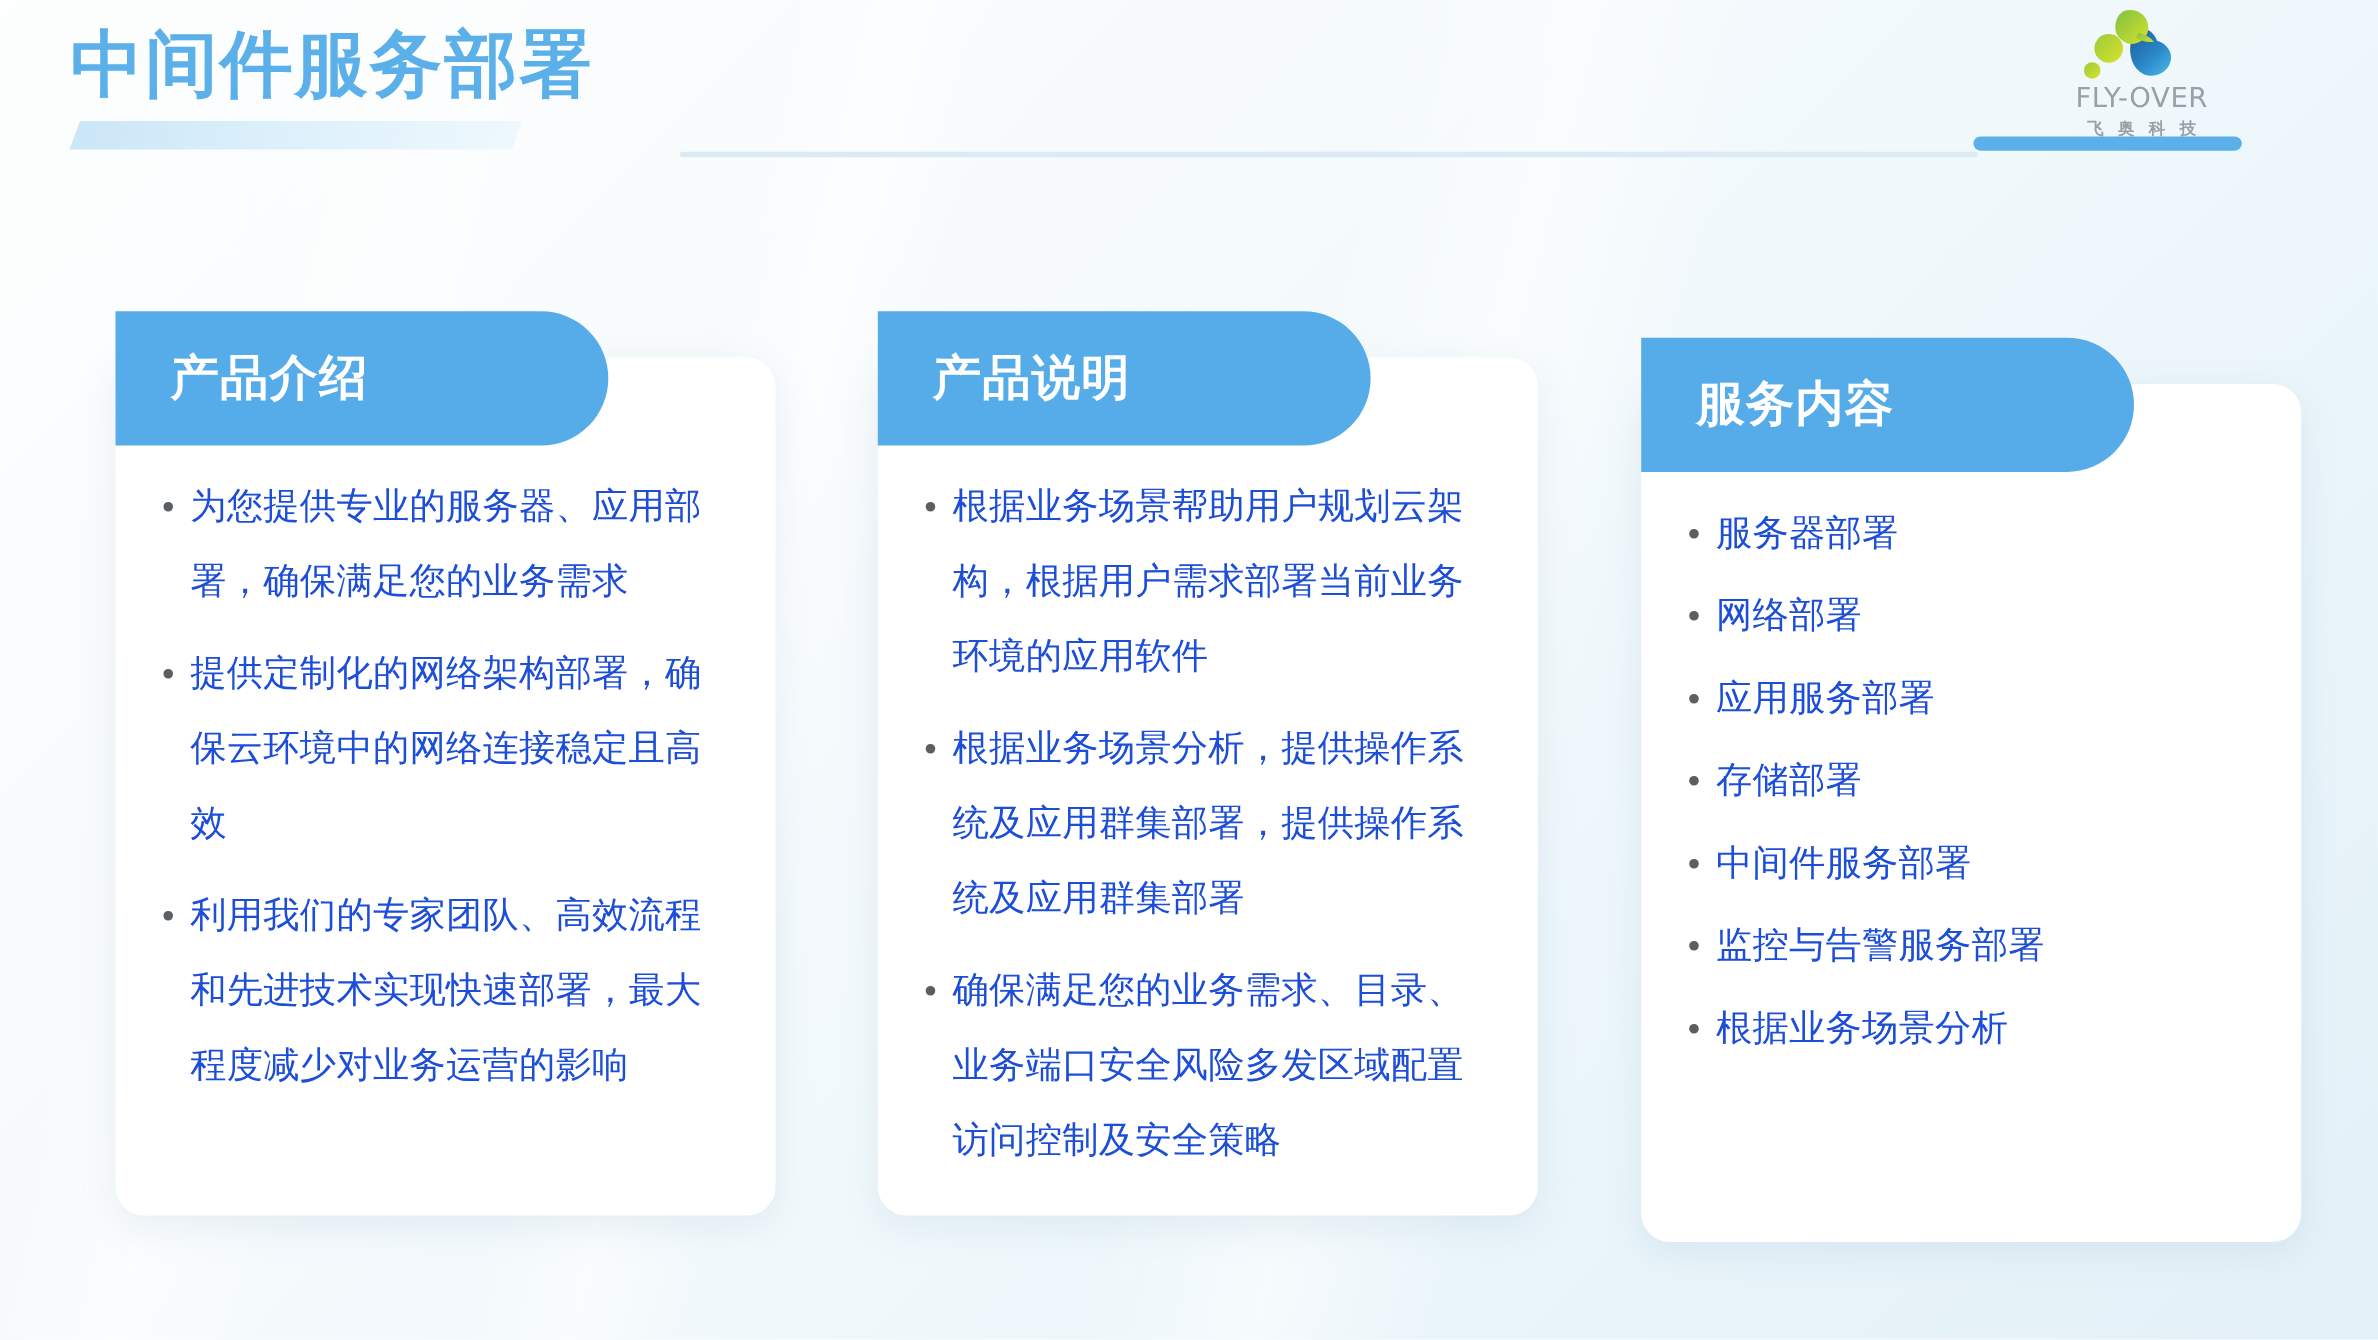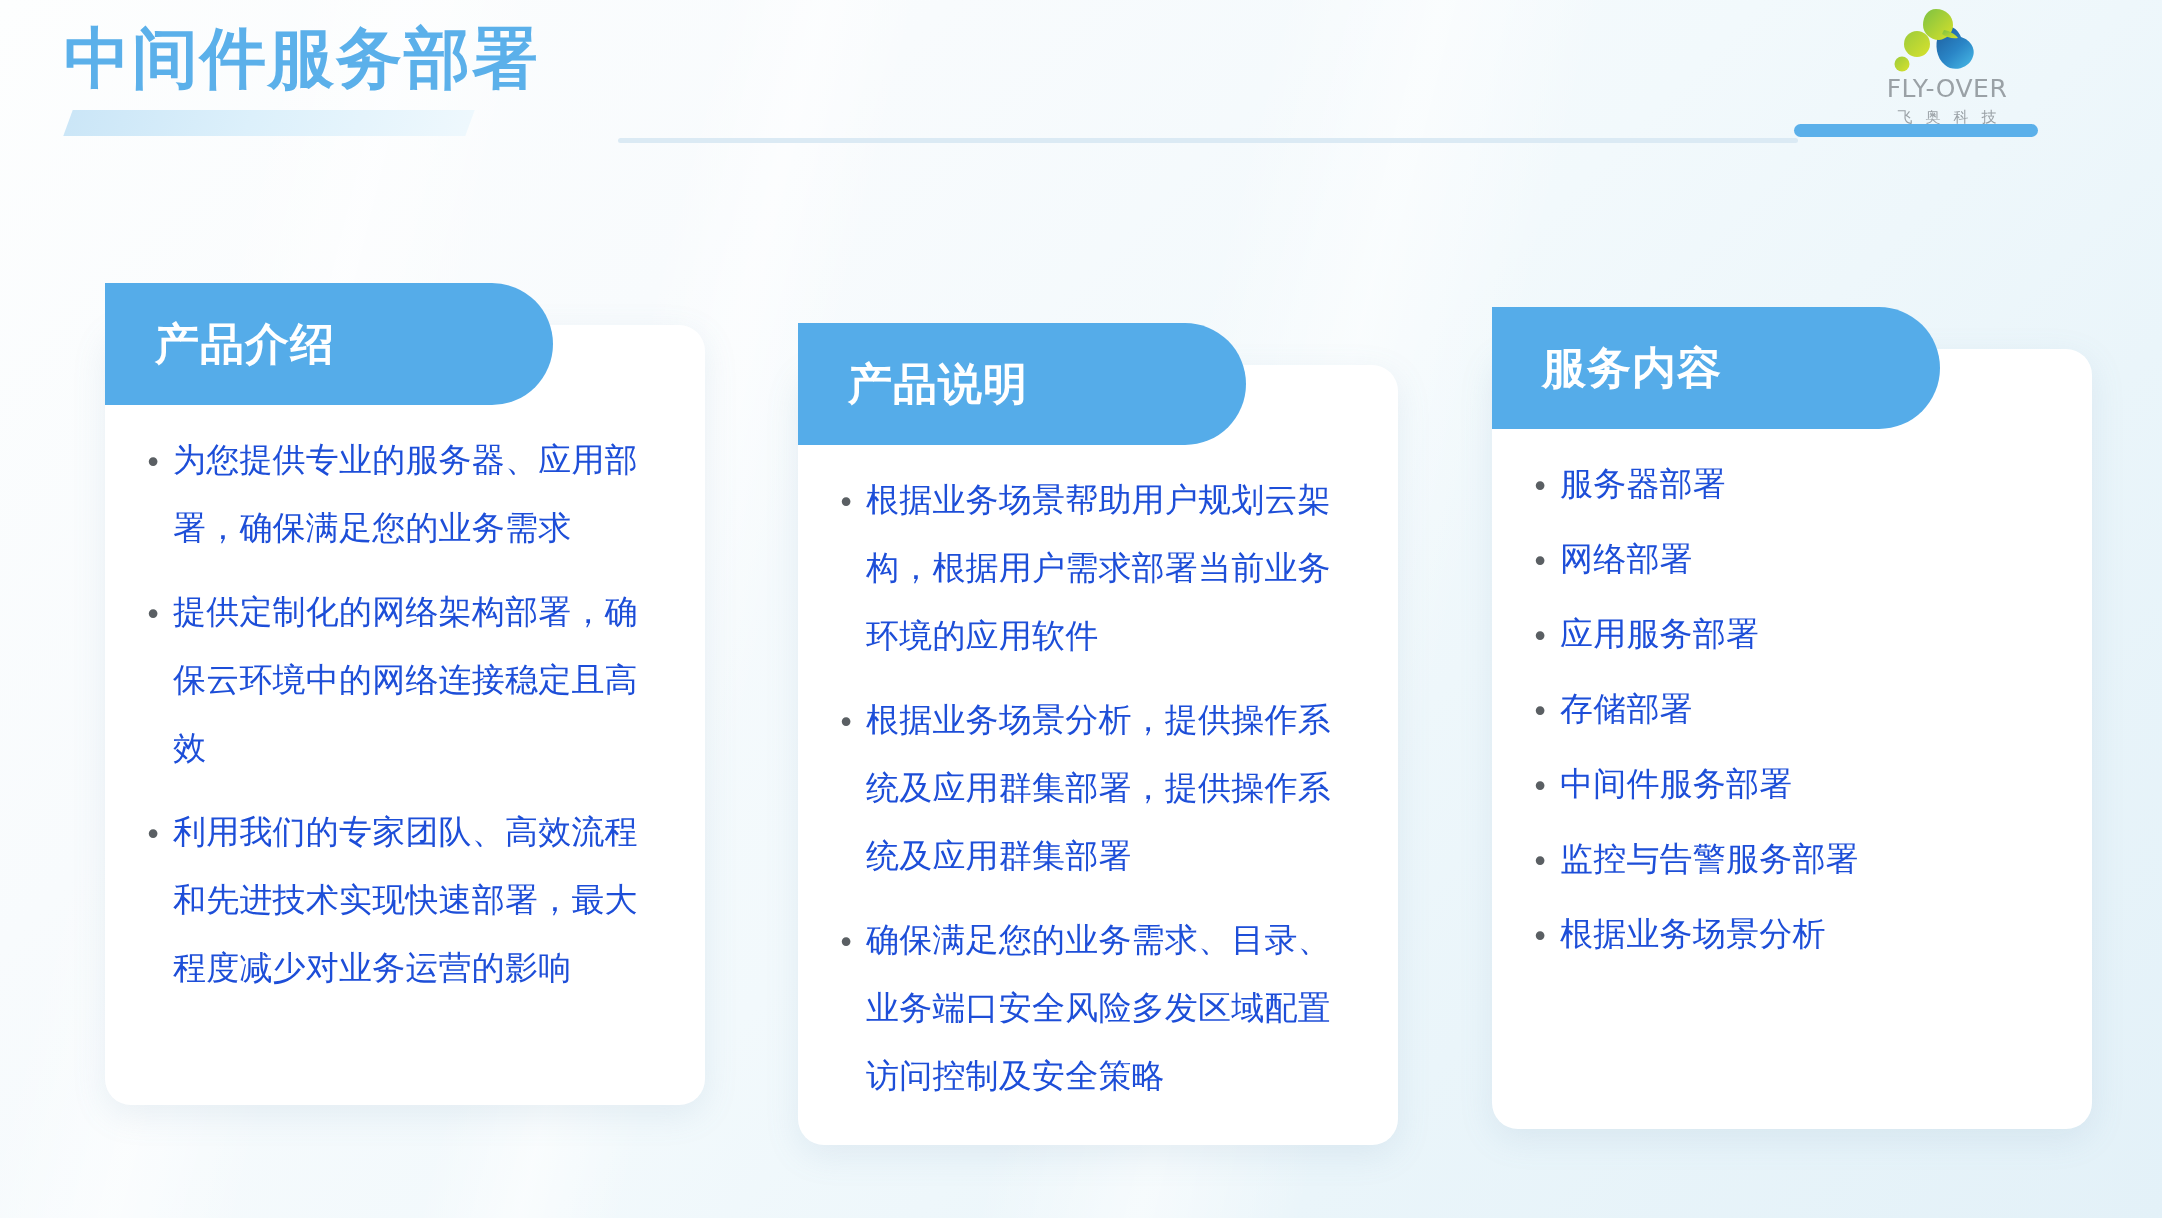--- a/index.html
+++ b/index.html
@@ -97,20 +97,21 @@
     font-family: "DejaVu Sans", "Liberation Sans", sans-serif;
     line-height: 1;
   }
   .logo-sub {
     margin-top: 7px;
     font-size: 15px;
     letter-spacing: 13px;
     color: #9aa1a6;
     padding-left: 13px;
     font-family: "DejaVu Sans", "Liberation Sans", sans-serif;
+    font-weight: bold;
   }
   .logo-bar {
     position: absolute;
     right: 124px;
     top: 124px;
     width: 244px;
     height: 13px;
     border-radius: 7px;
     background: #5bb0ea;
   }
@@ -124,21 +125,21 @@
   }
   .card {
     position: absolute;
     top: 325px;
     width: 600px;
     background: #ffffff;
     border-radius: 26px;
     box-shadow: 0 10px 34px rgba(105,150,180,0.13);
   }
   .card.c1 { left: 87px;  height: 780px; }
-  .card.c2 { left: 780px; height: 780px; margin-top: 40px; }
+  .card.c2 { left: 780px; height: 780px; }
   .card.c3 { left: 1474px; height: 780px; margin-top: 24px; }
 
   .card-header {
     position: absolute;
     left: 0;
     top: -42px;
     width: 448px;
     height: 122px;
     background: #55ace9;
     border-radius: 0 61px 61px 0;

